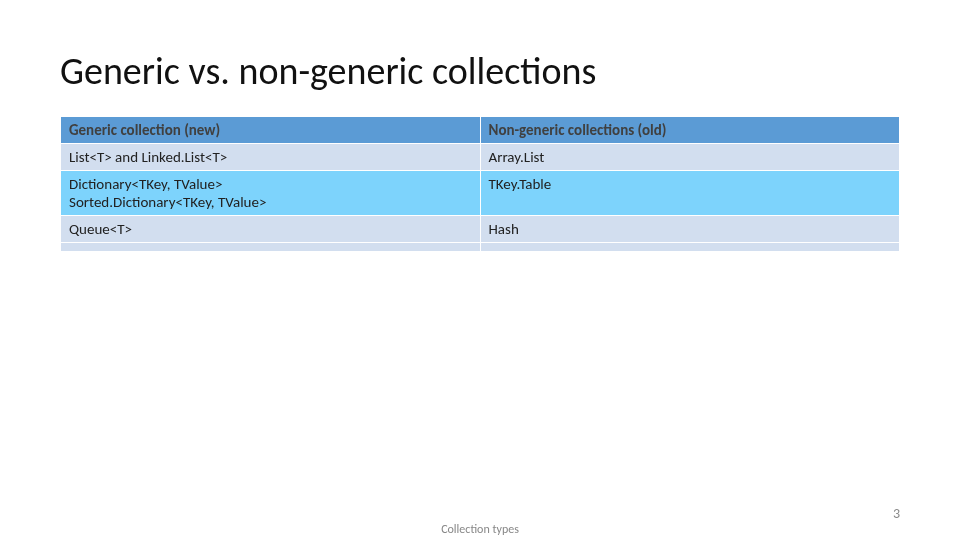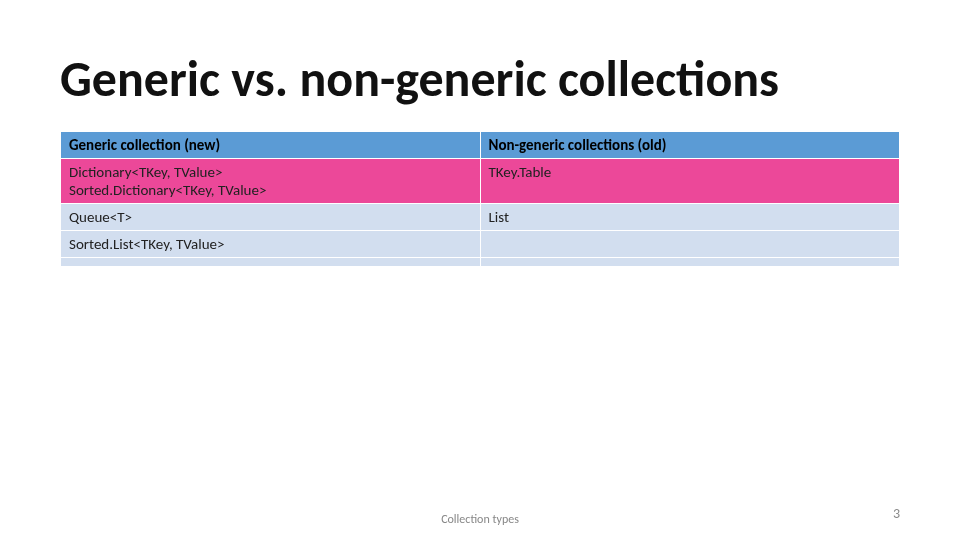--- a/index.html
+++ b/index.html
@@ -1,52 +1,52 @@
 <!DOCTYPE html>
 <html><head>
 <meta charset="utf-8">
 <style>
   * { margin: 0; padding: 0; box-sizing: border-box; }
   html, body { width: 960px; height: 540px; background: #fff; font-family: "Segoe UI", "Calibri", Arial, sans-serif; color: #222; }
   .slide { position: relative; width: 960px; height: 540px; padding: 48px 60px 40px 60px; }
-  .title { font-size: 50px; font-weight: 700; letter-spacing: 0px; margin-bottom: 22px; color: #111; }
+  .title { font-size: 38px; font-weight: 400; letter-spacing: 0px; margin-bottom: 22px; color: #111; }
   table { width: 100%; border-collapse: collapse; table-layout: fixed; }
   th, td { text-align: left; padding: 4px 8px; font-size: 15px; vertical-align: top; border: 1px solid #fff; }
-  th { background: #5b9bd5; color: #000000; font-weight: 700; }
+  th { background: #5b9bd5; color: #404040; font-weight: 700; }
   tr.odd td { background: #d2deef; }
-  tr.even td { background: #ec4899; }
-  .footer-center { position: absolute; bottom: 14px; left: 50%; transform: translateX(-50%); font-size: 12px; color: #888; }
+  tr.even td { background: #7dd3fc; }
+  .footer-center { position: absolute; bottom: 4px; left: 50%; transform: translateX(-50%); font-size: 12px; color: #888; }
   .footer-right { position: absolute; bottom: 18px; right: 60px; font-size: 14px; color: #888; }
 </style>
 </head>
 <body>
 
 <div class="slide">
   <h1 class="title">Generic vs. non-generic collections</h1>
 
   <table>
     <thead>
       <tr>
         <th>Generic collection (new)</th>
         <th>Non-generic collections (old)</th>
       </tr>
     </thead>
     <tbody>
+      <tr class="odd">
+        <td>List&lt;T&gt; and Linked.List&lt;T&gt;</td>
+        <td>Array.List</td>
+      </tr>
       <tr class="even">
         <td style="white-space:pre-line;">Dictionary&lt;TKey, TValue&gt;
 Sorted.Dictionary&lt;TKey, TValue&gt;</td>
         <td>TKey.Table</td>
       </tr>
       <tr class="odd">
         <td>Queue&lt;T&gt;</td>
-        <td>List</td>
-      </tr>
-      <tr class="odd">
-        <td>Sorted.List&lt;TKey, TValue&gt;</td>
-        <td></td>
+        <td>Hash</td>
       </tr>
       <tr class="odd">
         <td></td>
         <td></td>
       </tr>
     </tbody>
   </table>
 
   <div class="footer-center">Collection types</div>
   <div class="footer-right">3</div>

